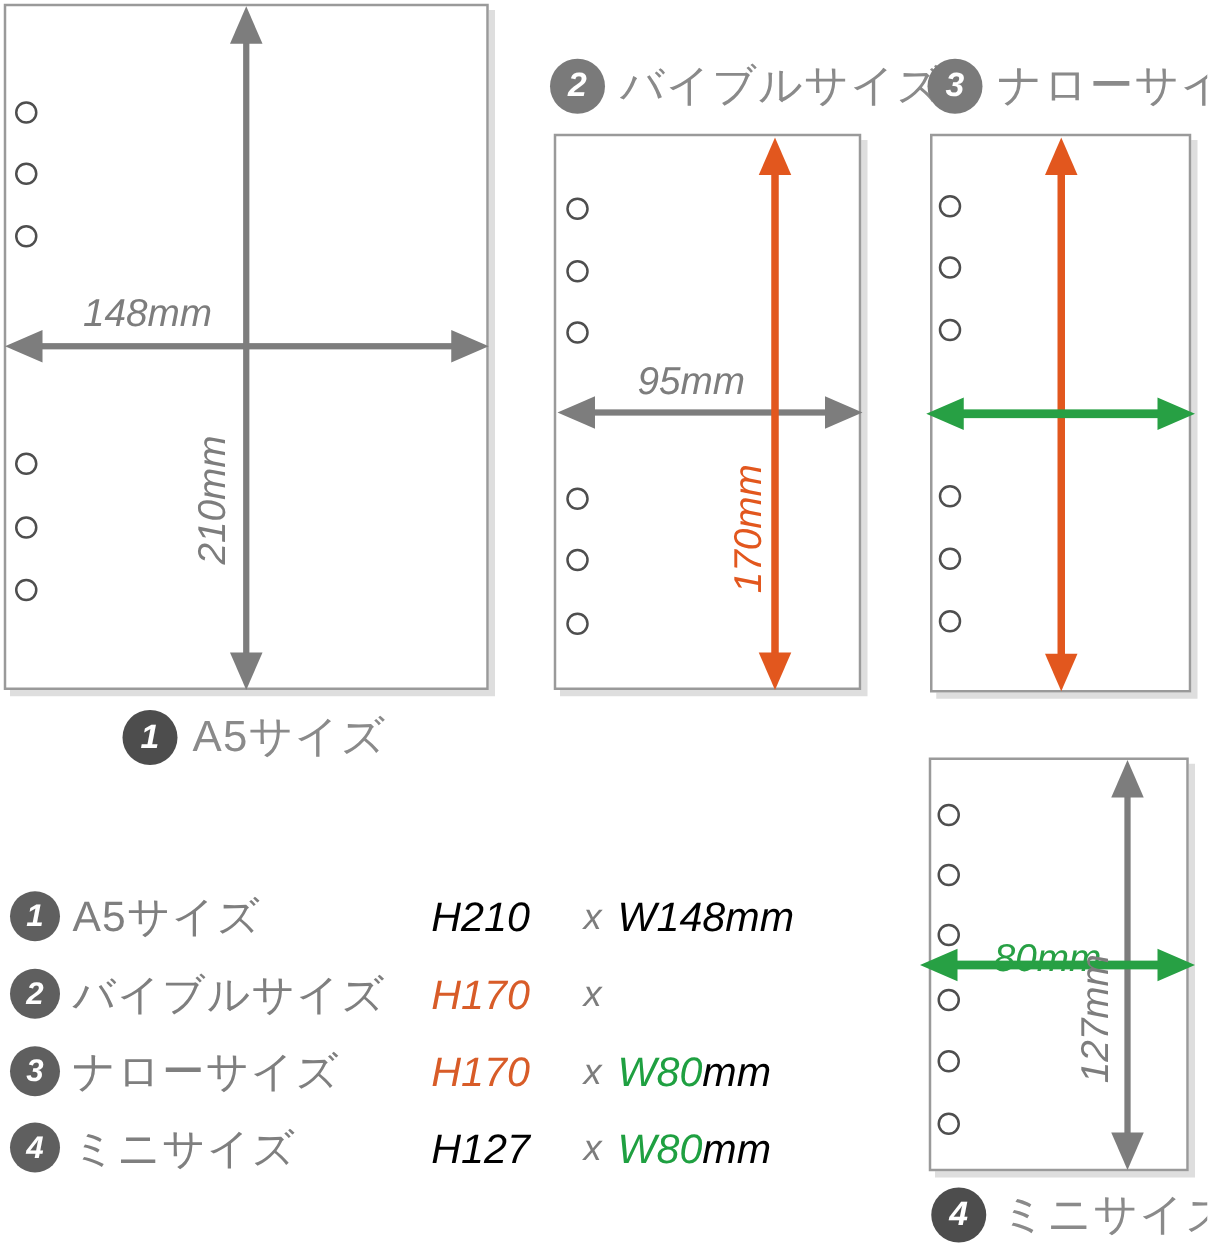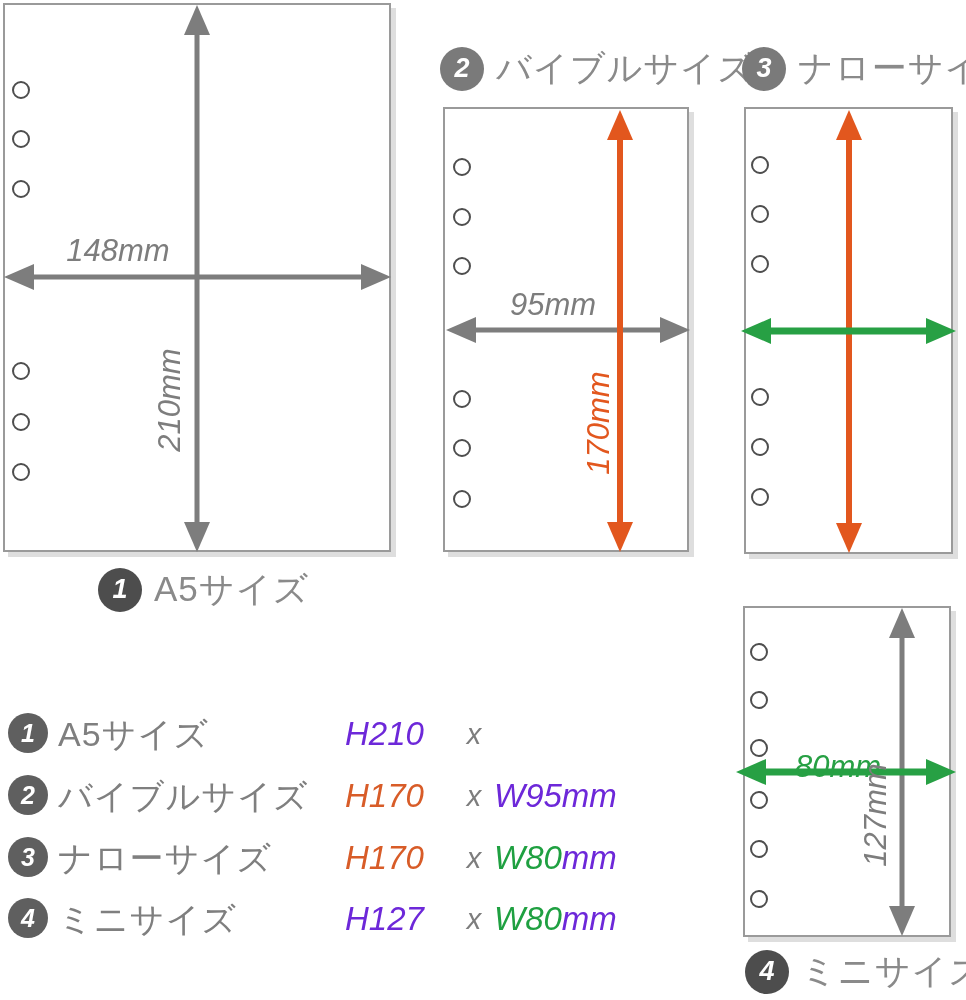--- a/index.html
+++ b/index.html
@@ -54,21 +54,21 @@
   .badge.leg{background:#5f5f5f;width:40px;height:40px;font-size:25px;}
   .fig-title .txt{font-size:35px;color:#8a8a8a;white-space:nowrap;letter-spacing:1px;}
   
   .legend-row{position:absolute;left:0;width:680px;height:44px;}
   .legend-row .badge{position:absolute;left:8px;top:1px;}
   .legend-row .lname{position:absolute;left:58px;top:0;line-height:44px;font-size:34px;color:#7f7f7f;white-space:nowrap;letter-spacing:1px;}
   .legend-row .dim{position:absolute;top:0;line-height:44px;font-size:33px;font-style:italic;white-space:nowrap;}
   .legend-row .dh{left:345px;}
   .legend-row .dsep{left:452px;width:44px;text-align:center;color:#7d7d7d;font-size:29px;}
   .legend-row .dw{left:494px;}
-  .dim-gray{color:#6d28d9}
+  .dim-gray{color:#000000}
   .dim-orange{color:#d85c28}
   .dim-green{color:#1fa041}
 </style>
 </head>
 <body>
 
 <div class="canvas">
 
   <div class="sheet" style="left:3px;top:3px;width:388px;height:549px">
     <div class="hole" style="left:7px;top:76px"></div>
@@ -176,29 +176,29 @@
     <span class="txt">ミニサイズ</span>
   </div>
 
   <div class="legend-row" style="top:712px">
     <span class="badge leg">
         <span>1</span>
       </span>
     <span class="lname">A5サイズ</span>
     <span class="dim dh dim-gray">H210</span>
     <span class="dim dsep">x</span>
+    <span class="dim dw"><span class="dim-gray">W148</span><span class="dim-gray">mm</span></span>
   </div>
   <div class="legend-row" style="top:774px">
     <span class="badge leg">
         <span>2</span>
       </span>
     <span class="lname">バイブルサイズ</span>
     <span class="dim dh dim-orange">H170</span>
     <span class="dim dsep">x</span>
-    <span class="dim dw"><span class="dim-gray">W95</span><span class="dim-gray">mm</span></span>
   </div>
   <div class="legend-row" style="top:836px">
     <span class="badge leg">
         <span>3</span>
       </span>
     <span class="lname">ナローサイズ</span>
     <span class="dim dh dim-orange">H170</span>
     <span class="dim dsep">x</span>
     <span class="dim dw"><span class="dim-green">W80</span><span class="dim-gray">mm</span></span>
   </div>

